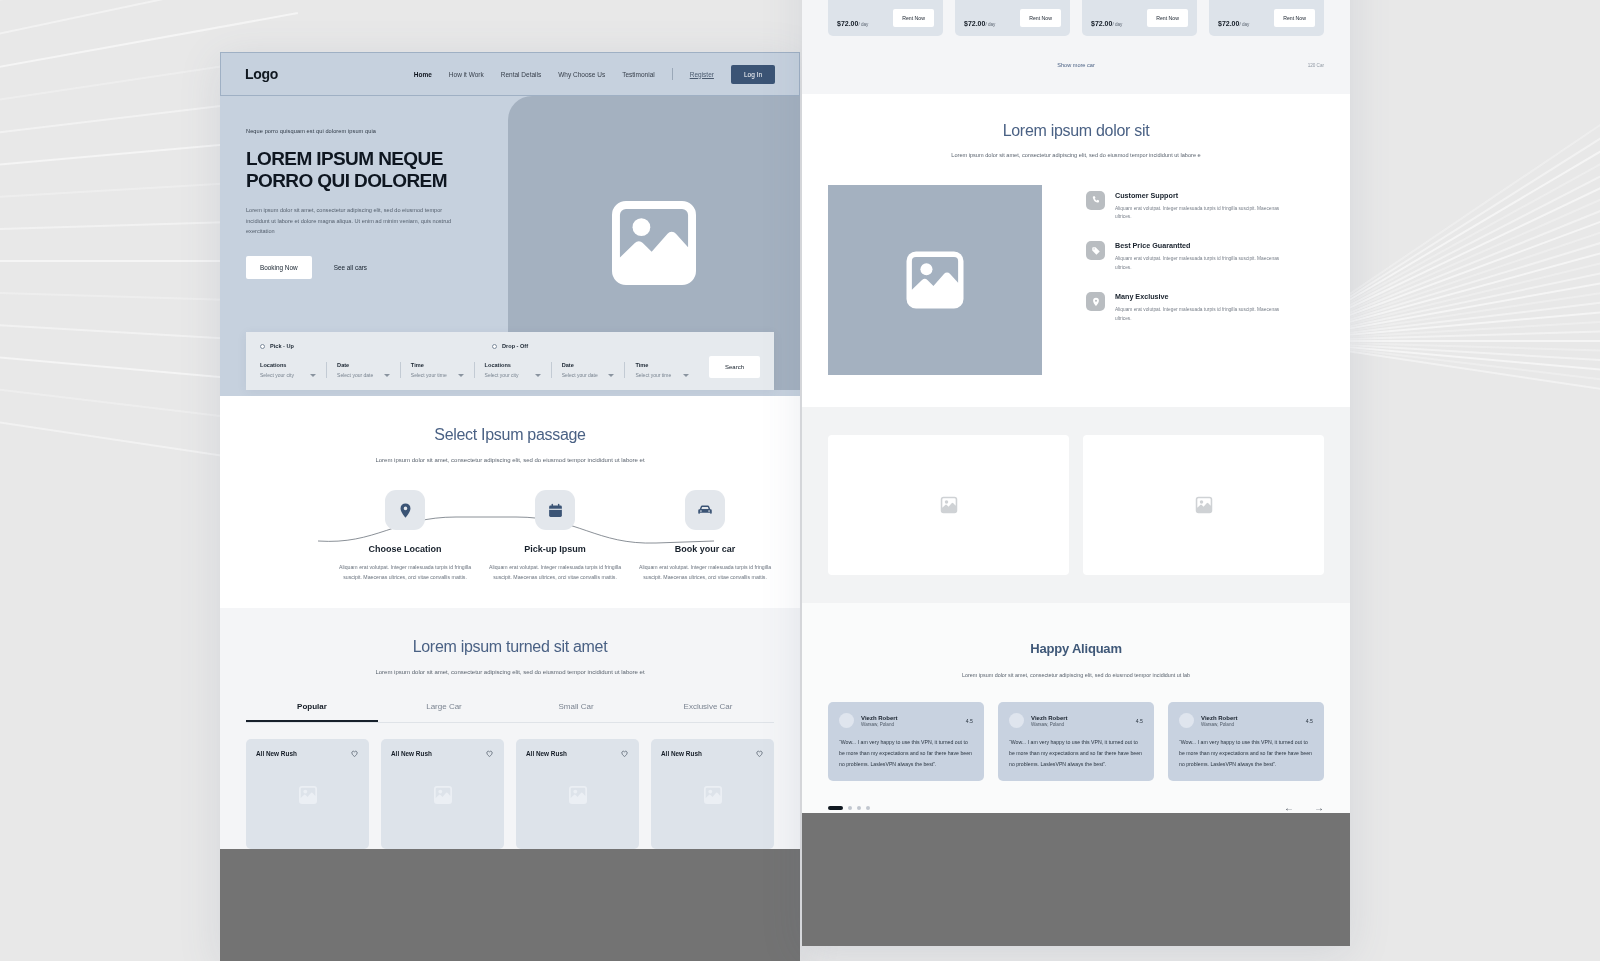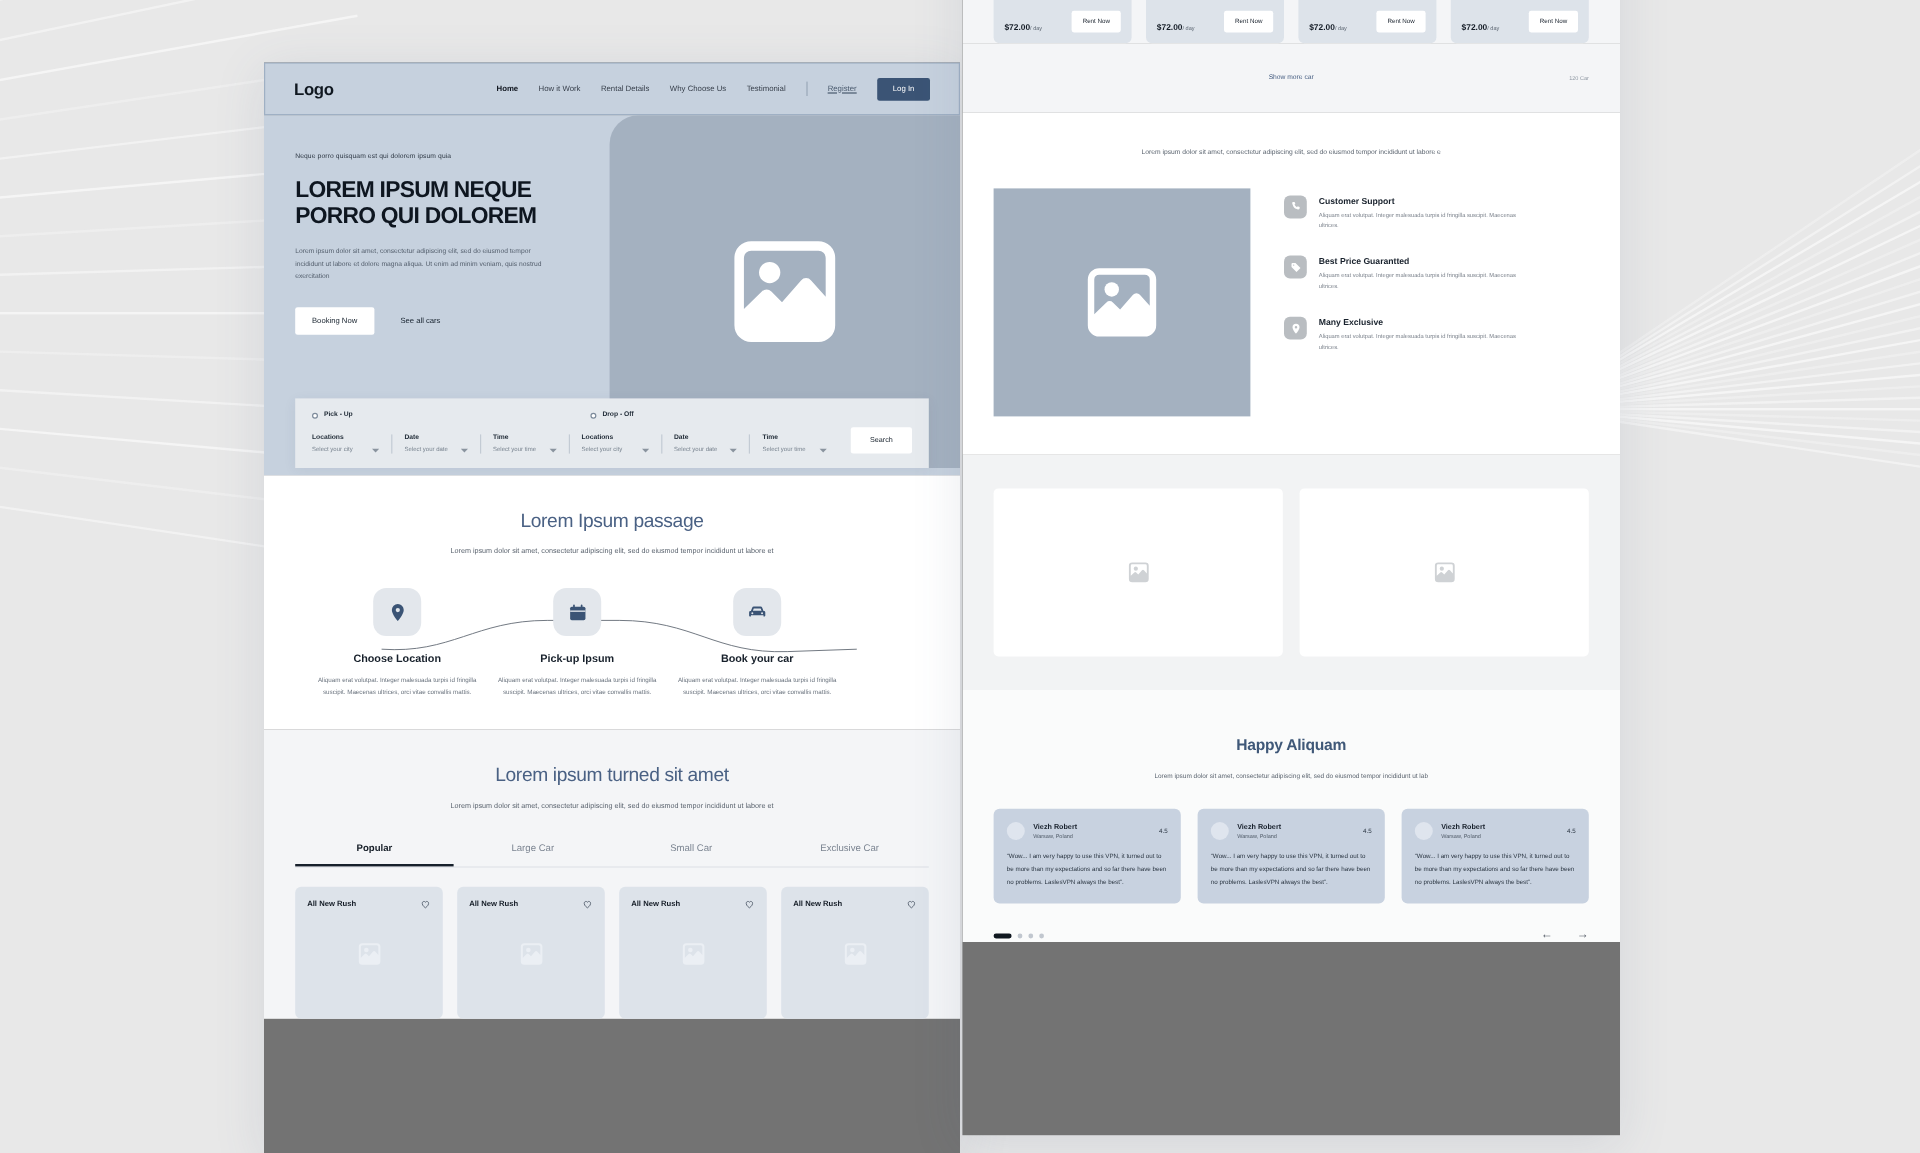--- a/index.html
+++ b/index.html
@@ -229,22 +229,22 @@
   }
   .sec-sub {
     font-size: 6px;
     line-height: 1.85;
     color: #5b646f;
     margin: 0 auto 24px auto;
     width: 280px;
   }
   .steps {
     display: flex;
-    justify-content: flex-start;
-    padding: 0 36px;
+    justify-content: flex-end;
+    padding: 0 20px;
     position: relative;
   }
   .step { width: 150px; text-align: center; position: relative; z-index: 2; }
   .step-ico {
     width: 40px; height: 40px;
     background: #e3e7ec;
     border-radius: 11px;
     margin: 0 auto 14px auto;
     display: flex; align-items: center; justify-content: center;
   }
@@ -359,21 +359,21 @@
   }
   .r-feat-head { text-align: center; }
   .r-feat-title {
     font-size: 16px; color: #4a6184; letter-spacing: -0.3px; margin-bottom: 10px;
   }
   .r-feat-sub {
     font-size: 5.6px; line-height: 1.9; color: #5b646f;
     width: 270px; margin: 0 auto 24px auto;
   }
   .r-feat-body {
-    display: flex; gap: 28px; padding: 0 26px;
+    display: flex; gap: 44px; padding: 0 26px;
   }
   .r-feat-img {
     width: 214px; height: 190px;
     background: #a4b1c0;
     display: flex; align-items: center; justify-content: center;
     flex-shrink: 0;
   }
   .r-feat-list { display: flex; flex-direction: column; gap: 19px; padding-top: 6px; }
   .r-feat-item { display: flex; gap: 10px; }
   .r-feat-ico {
@@ -608,21 +608,21 @@
               <span>Select your time</span>
               <span class="chev"></span>
             </div>
           </div>
           <button class="btn-search">Search</button>
         </div>
       </div>
     </div>
 
     <div class="section-hiw">
-      <div class="sec-title">Lorem Ipsum passage</div>
+      <div class="sec-title">Select Ipsum passage</div>
       <div class="sec-sub">Lorem ipsum dolor sit amet, consectetur adipiscing elit, sed do eiusmod tempor incididunt ut labore et</div>
       <div class="steps">
         <svg class="connector" viewBox="0 0 400 36">
           <path d="M2 30 C 60 34, 80 6, 140 6 L 200 6 C 262 6, 280 34, 340 32 L 398 30" fill="none" stroke="#6c737c" stroke-width="0.8"></path>
         </svg>
         <div class="step">
           <div class="step-ico">
             <svg width="17" height="17" viewBox="0 0 24 24">
                 <path fill="#3b5475" d="M12 2a7 7 0 0 0-7 7c0 5.2 7 13 7 13s7-7.8 7-13a7 7 0 0 0-7-7zm0 9.5A2.5 2.5 0 1 1 12 6.5a2.5 2.5 0 0 1 0 5z"></path>
               </svg>
@@ -753,20 +753,21 @@
       </div>
     </div>
 
     <div class="r-showmore">
       <span class="showmore-link">Show more car</span>
       <span class="car-count">120 Car</span>
     </div>
 
     <div class="r-features">
       <div class="r-feat-head">
+        <div class="r-feat-title">Lorem ipsum dolor sit</div>
         <div class="r-feat-sub">Lorem ipsum dolor sit amet, consectetur adipiscing elit, sed do eiusmod tempor incididunt ut labore e</div>
       </div>
       <div class="r-feat-body">
         <div class="r-feat-img">
           <svg width="76" height="76" viewBox="0 0 24 24">
             <path fill="#ffffff" d="M6 3h12a3 3 0 0 1 3 3v12a3 3 0 0 1-3 3H6a3 3 0 0 1-3-3V6a3 3 0 0 1 3-3zm0 1.7A1.3 1.3 0 0 0 4.7 6v9.1l3.2-3.1a1.2 1.2 0 0 1 1.7 0l1.9 1.9 3.4-3.9a1.2 1.2 0 0 1 1.8 0l2.6 2.9V6A1.3 1.3 0 0 0 18 4.7H6z"></path>
             <circle fill="#ffffff" cx="9.3" cy="8.6" r="1.9"></circle>
           </svg>
         </div>
         <div class="r-feat-list">

